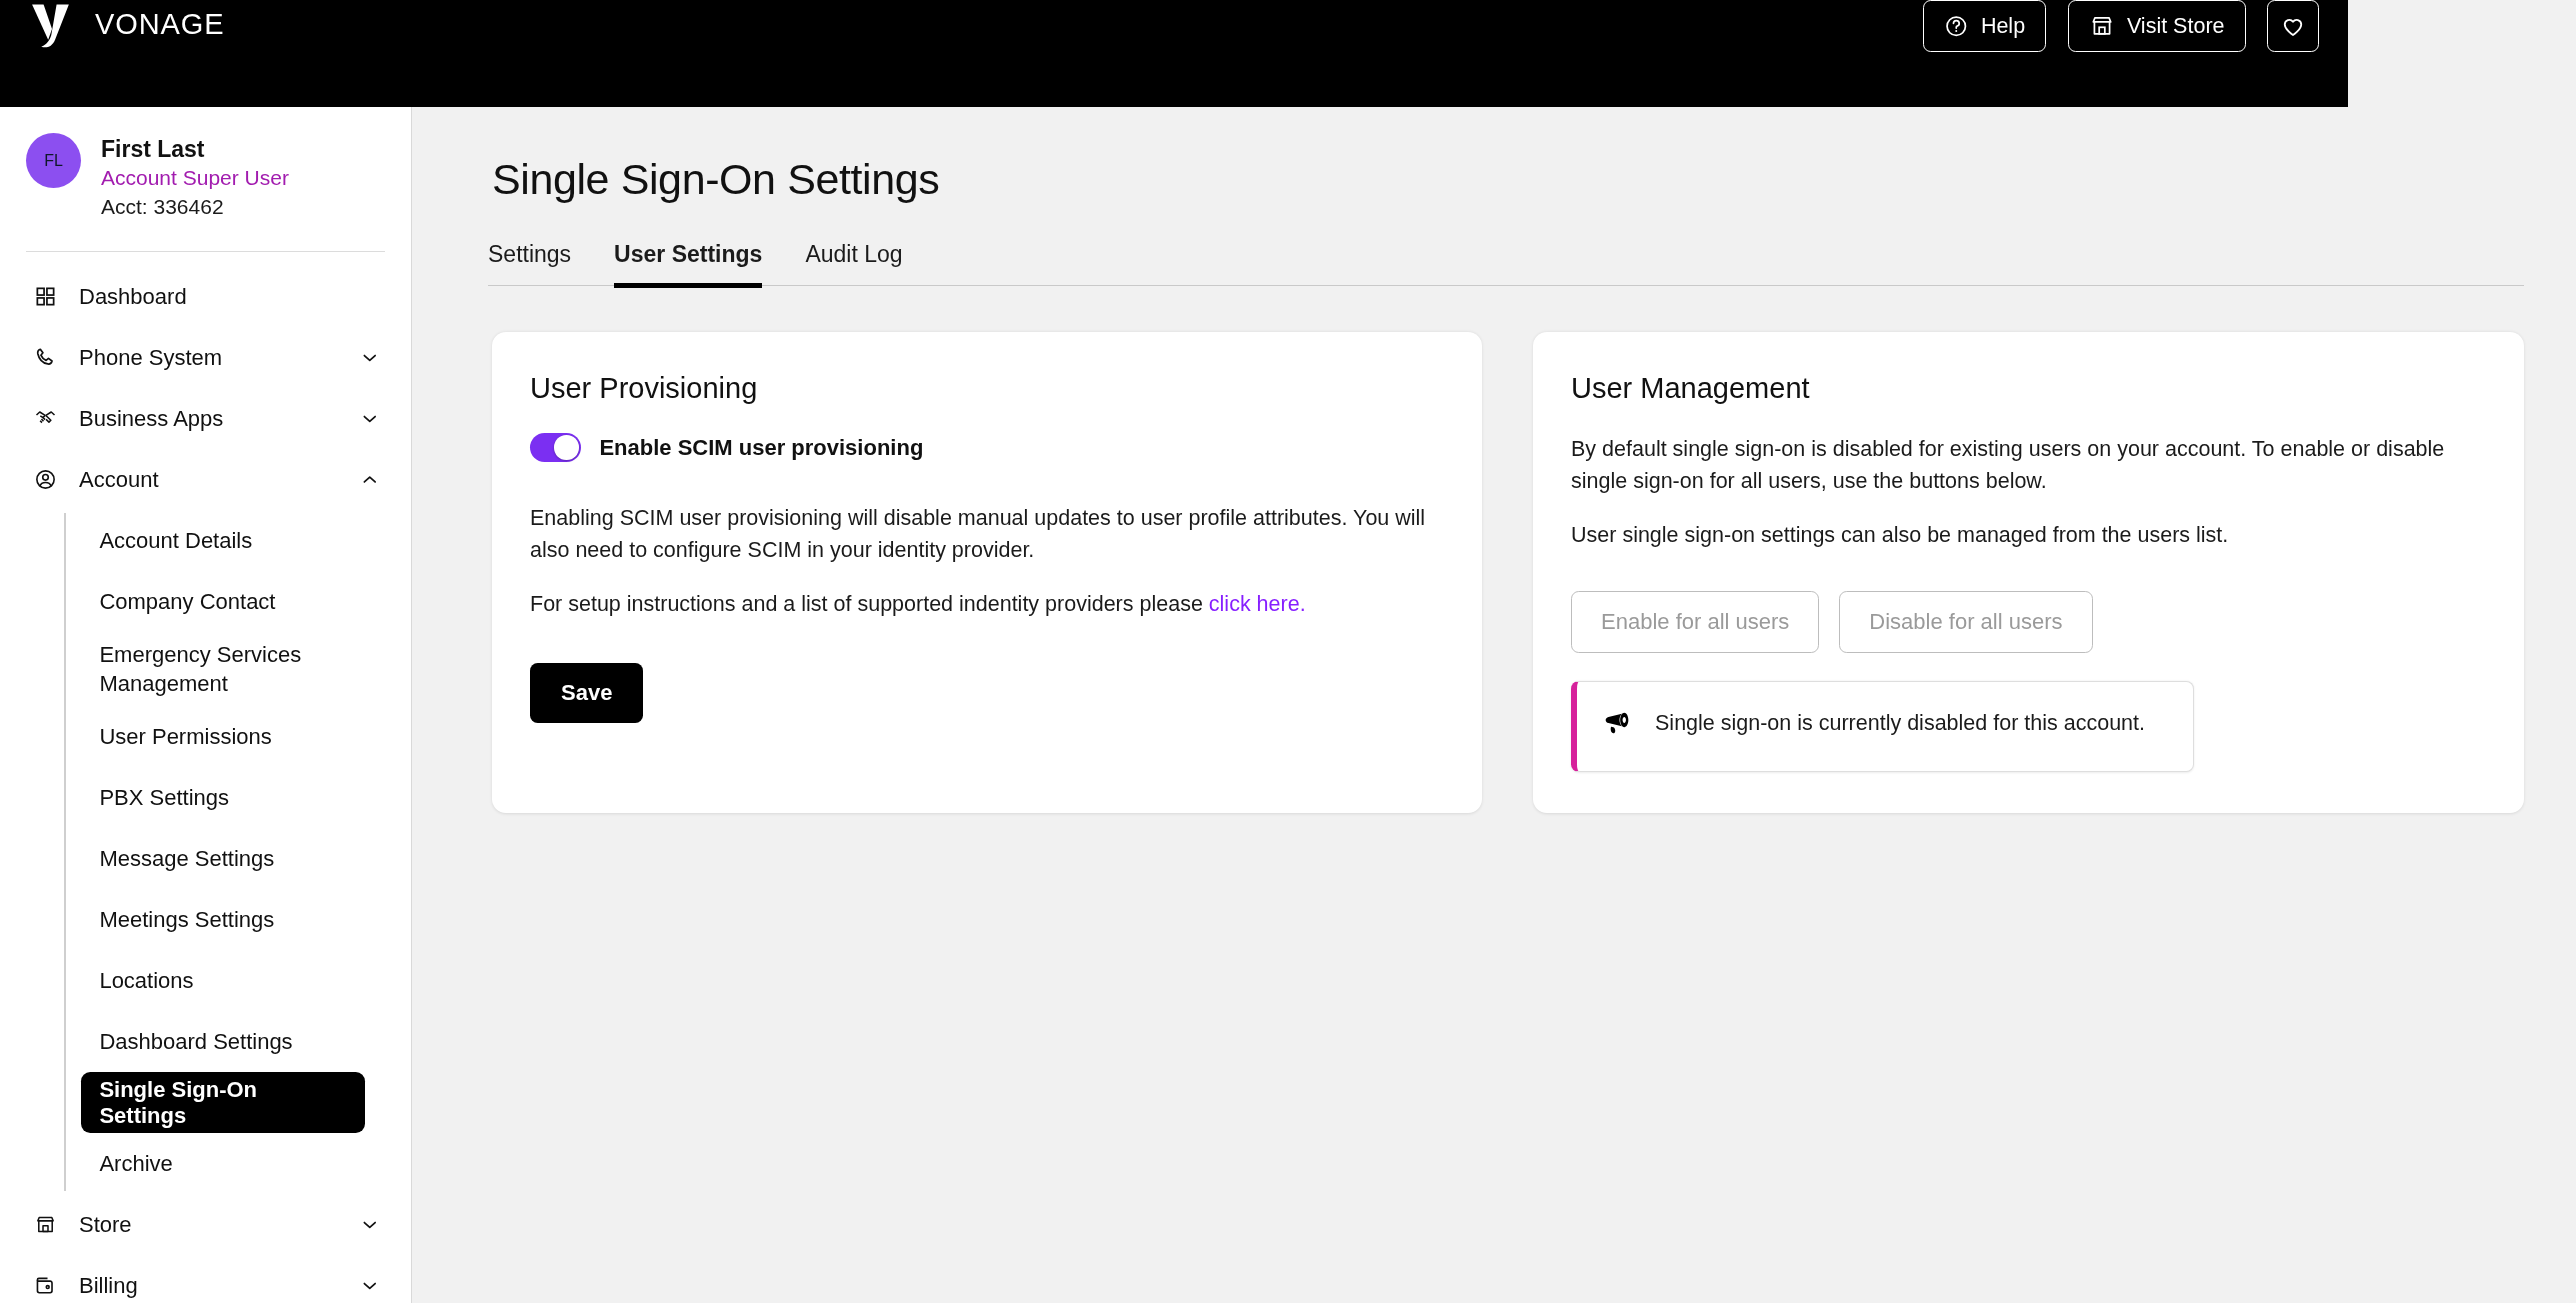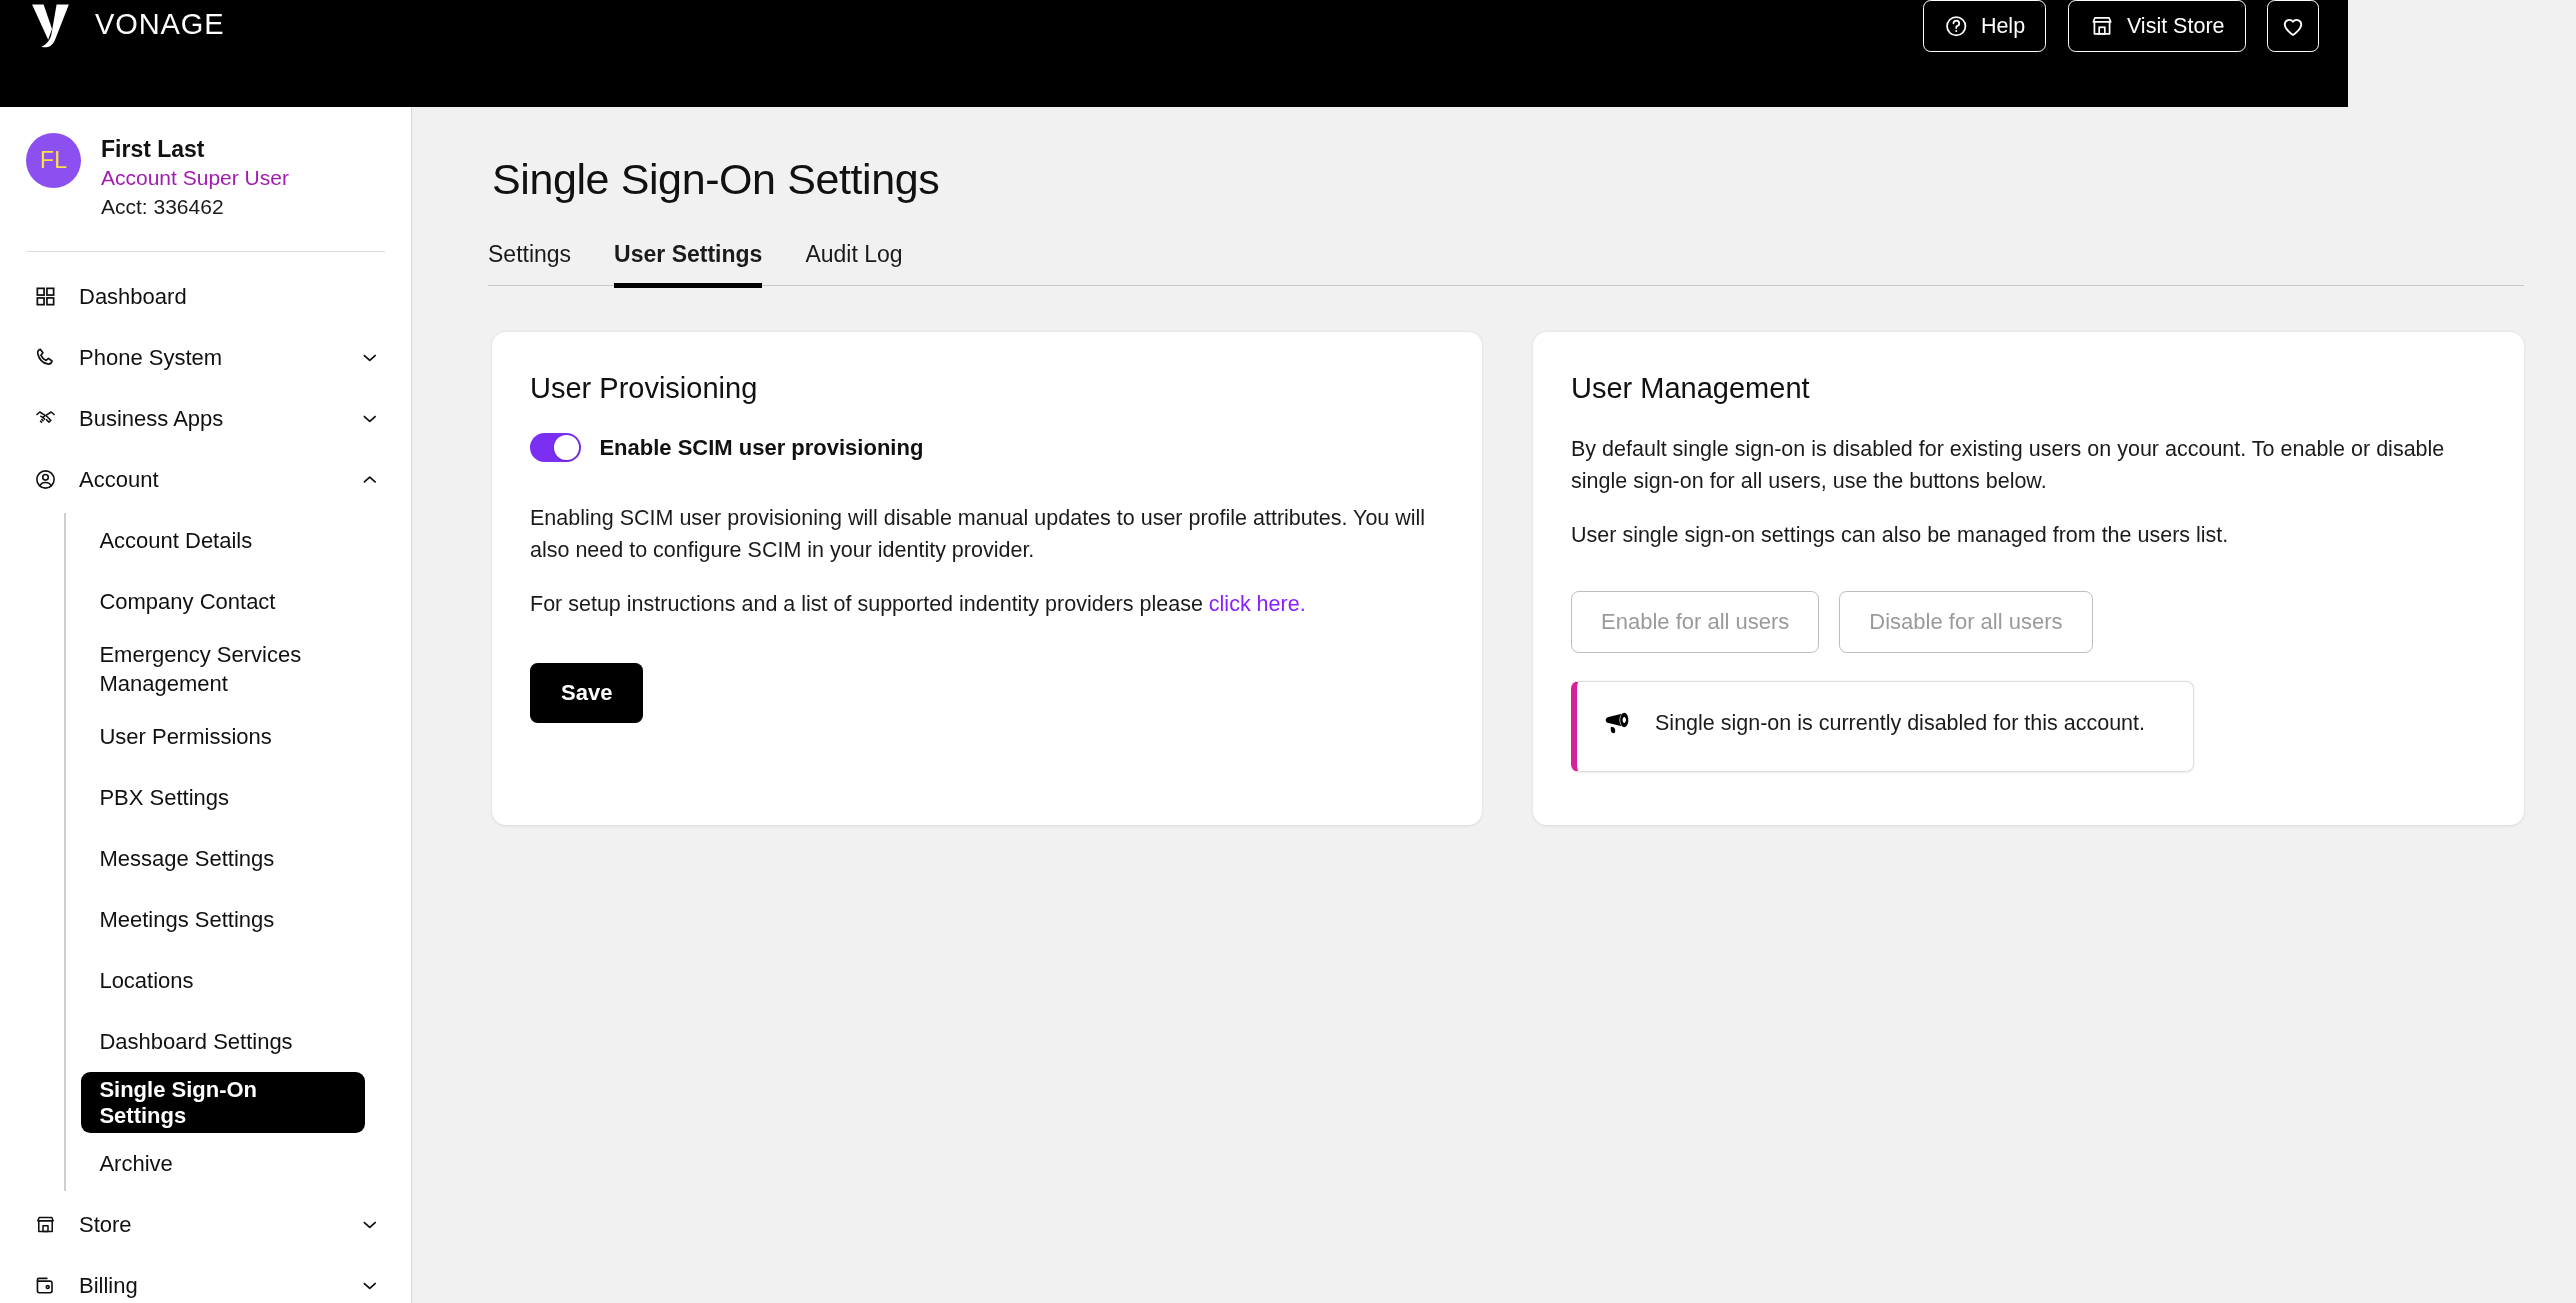--- a/index.html
+++ b/index.html
@@ -41,23 +41,23 @@
   .sidebar {
     position: absolute; top: 107px; left: 0;
     width: 412px; height: 1196px;
     background: #fff;
     border-right: 0.8px solid #d9d9d9;
     overflow: hidden;
   }
   .profile { display: flex; align-items: flex-start; padding: 26px 23px 23px 26px; }
   .avatar {
     width: 55px; height: 55px; border-radius: 50%;
-    background: #8c4ff0; color: #fde047;
+    background: #8c4ff0; color: #0f172a;
     display: flex; align-items: center; justify-content: center;
-    font-size: 23px; flex: 0 0 auto;
+    font-size: 16px; flex: 0 0 auto;
   }
   .profile-text { margin-left: 20px; padding-top: 1.5px; }
   .profile-name { font-size: 23px; font-weight: bold; color: #111; line-height: 1.3; }
   .profile-role { font-size: 21px; color: #a21caf; line-height: 1.38; }
   .profile-acct { font-size: 21px; color: #1b1b1b; line-height: 1.38; }
   .sb-divider { height: 0.8px; background: #dcdcdc; margin: 6.1px 26px 0 26px; }
 
   .nav { padding-top: 14px; }
   .nav-item {
     display: flex; align-items: center;
@@ -117,21 +117,21 @@
     content: ""; position: absolute; left: 21.5px; right: 21.5px; bottom: -3.1px;
     height: 5.4px; background: #000;
   }
 
   .cards { display: flex; gap: 51px; margin: 46px 0 0 28px; }
   .card {
     background: #fff; border-radius: 14px;
     box-shadow: 0 0.8px 3.1px rgba(0,0,0,0.10);
   }
   .card-left { width: 1006px; padding: 40px 38px 41px 38px; }
-  .card-right { width: 1007px; padding: 40px 38px 53px 38px; }
+  .card-right { width: 1007px; padding: 40px 38px 41px 38px; }
   .card-title { font-size: 29px; color: #111; font-weight: 400; margin-bottom: 28px; }
   .card-p { font-size: 21.5px; color: #1b1b1b; line-height: 1.5; margin-bottom: 21.5px; }
   .card-p.tight { margin-bottom: 17px; }
   .link { color: #871fff; text-decoration: none; cursor: pointer; }
 
   .toggle-row { display: flex; align-items: center; gap: 18.4px; margin-bottom: 40px; }
   .toggle {
     width: 51px; height: 29px; border-radius: 14.6px;
     background: #7b2ff2; position: relative; cursor: pointer; flex: 0 0 auto;
   }

